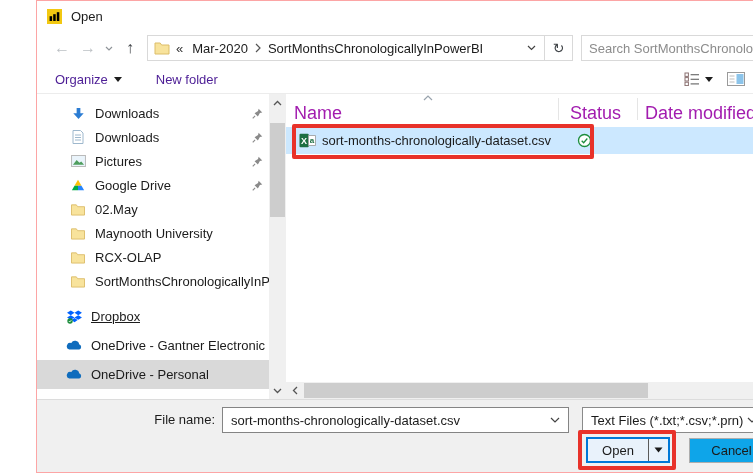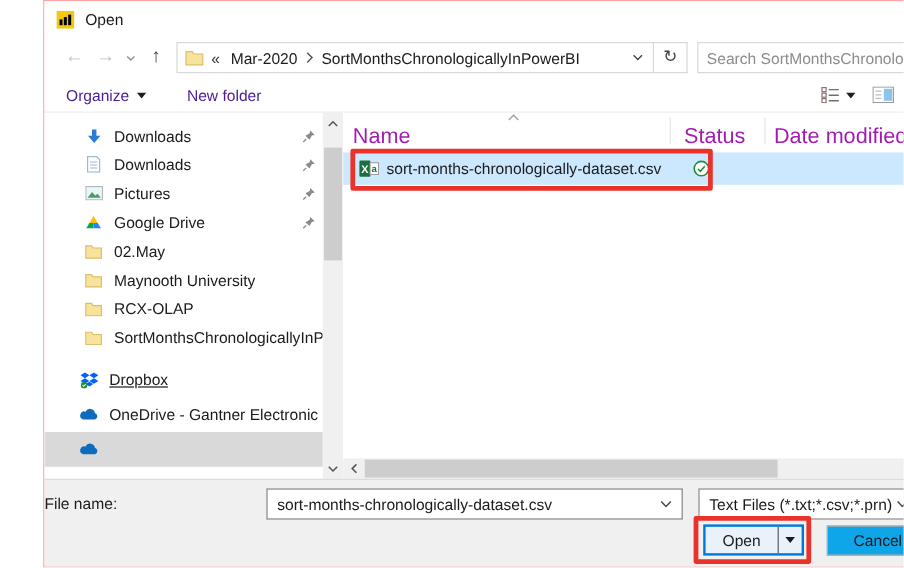--- a/index.html
+++ b/index.html
@@ -74,21 +74,21 @@
   .c-muted { color:#54657e; }
 
   .hscroll { position:absolute; left:0; bottom:0; right:0; height:17px; background:#f0f0f0; }
   .hscroll .arr { position:absolute; top:0; width:17px; height:17px;
                   display:flex; align-items:center; justify-content:center; }
   .hscroll .thumb { position:absolute; left:18px; top:1px; width:344px; height:15px; background:#cdcdcd; }
 
   
   .footer { position:absolute; left:0; top:398px; width:100%; height:75px;
             background:#f0f0f0; border-top:1px solid #dcdcdc; }
-  .fn-label { position:absolute; left:0; top:12px; width:178px; }
+  .fn-label { position:absolute; left:0; top:12px; width:178px; text-align:right; }
   .fn-combo { position:absolute; left:185px; top:7px; width:347px; height:26px; background:#fff;
               border:1px solid #848484; display:flex; align-items:center; padding:0 8px; }
   .fn-combo .val { flex:1; white-space:nowrap; overflow:hidden; }
   .ft-combo { position:absolute; left:545px; top:7px; width:184px; height:26px; background:#fff;
               border:1px solid #8a8a8a; display:flex; align-items:center; padding:0 8px; cursor:pointer; }
   .ft-combo .val { flex:1; white-space:nowrap; overflow:hidden; }
 
   .open-split { position:absolute; left:549px; top:37px; width:84px; height:26px;
                 display:flex; border:2px solid #0078d7; background:#e9f2fb; cursor:pointer; }
   .open-main { flex:1; display:flex; align-items:center; justify-content:center; }
@@ -336,20 +336,21 @@
           </span>
         <span class="lbl">OneDrive - Gantner Electronic Gmb</span>
       </div>
 
       <div class="sitem cloud sel">
         <span class="ic">
             <svg width="17" height="11" viewBox="0 0 18 11">
               <path d="M13.9 4.1 A4.4 4.4 0 0 0 5.6 2.9 A3.5 3.5 0 0 0 3.4 9.8 L14 9.8 A3 3 0 0 0 13.9 4.1 Z" fill="#0f6cbd"></path>
             </svg>
           </span>
+        <span class="lbl">OneDrive - Personal</span>
       </div>
     </div>
 
     <div class="vscroll">
       <span class="arr" style="top:0;">
           <svg width="9" height="6" viewBox="0 0 9 6">
             <path d="M1 5 L4.5 1.5 L8 5" stroke="#555" stroke-width="1.3" fill="none"></path>
           </svg>
         </span>
       <span class="thumb"></span>

